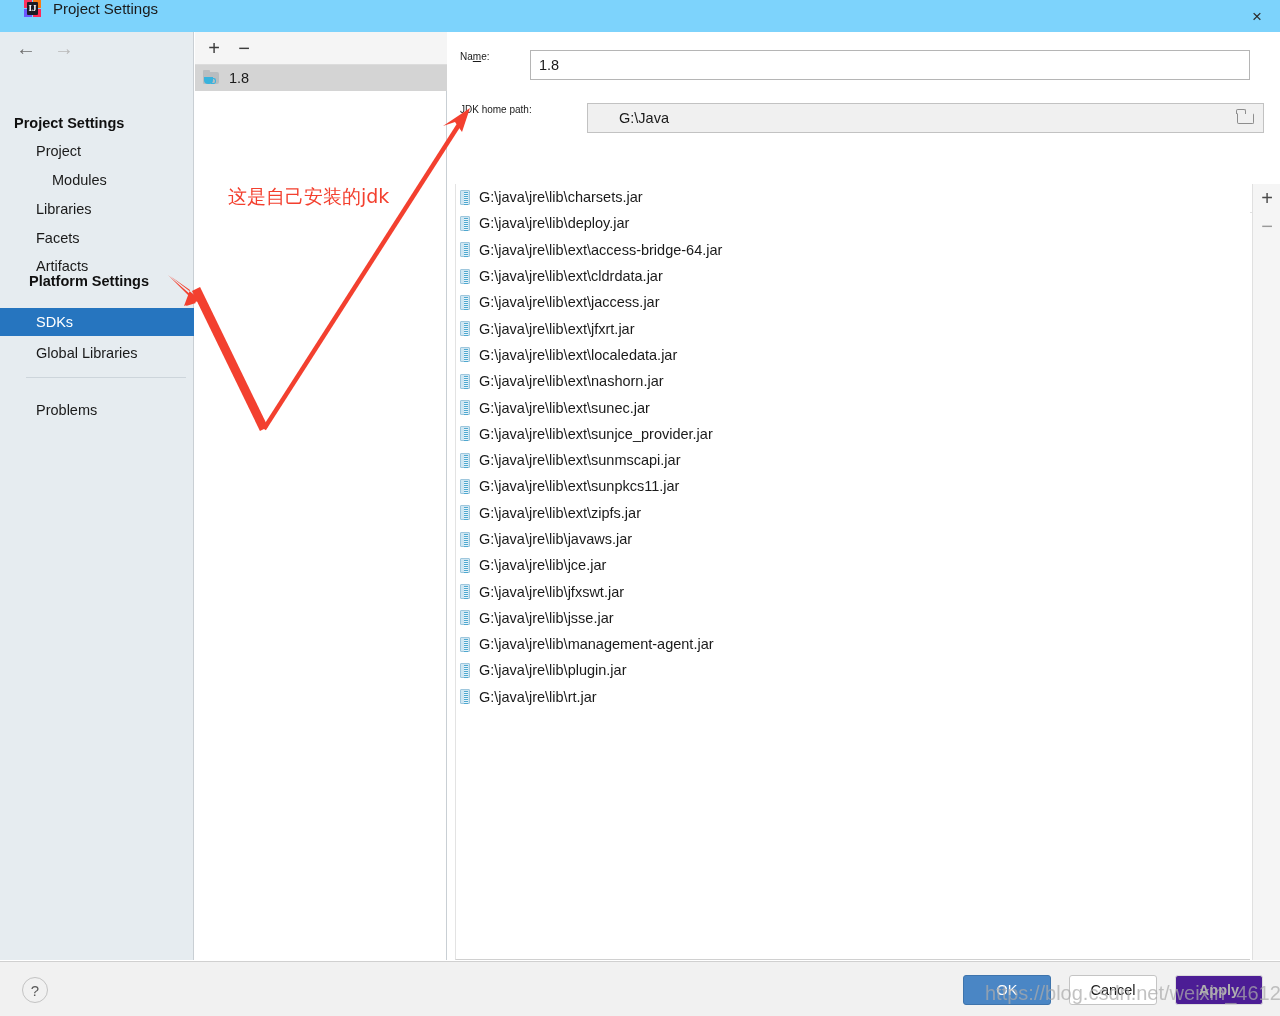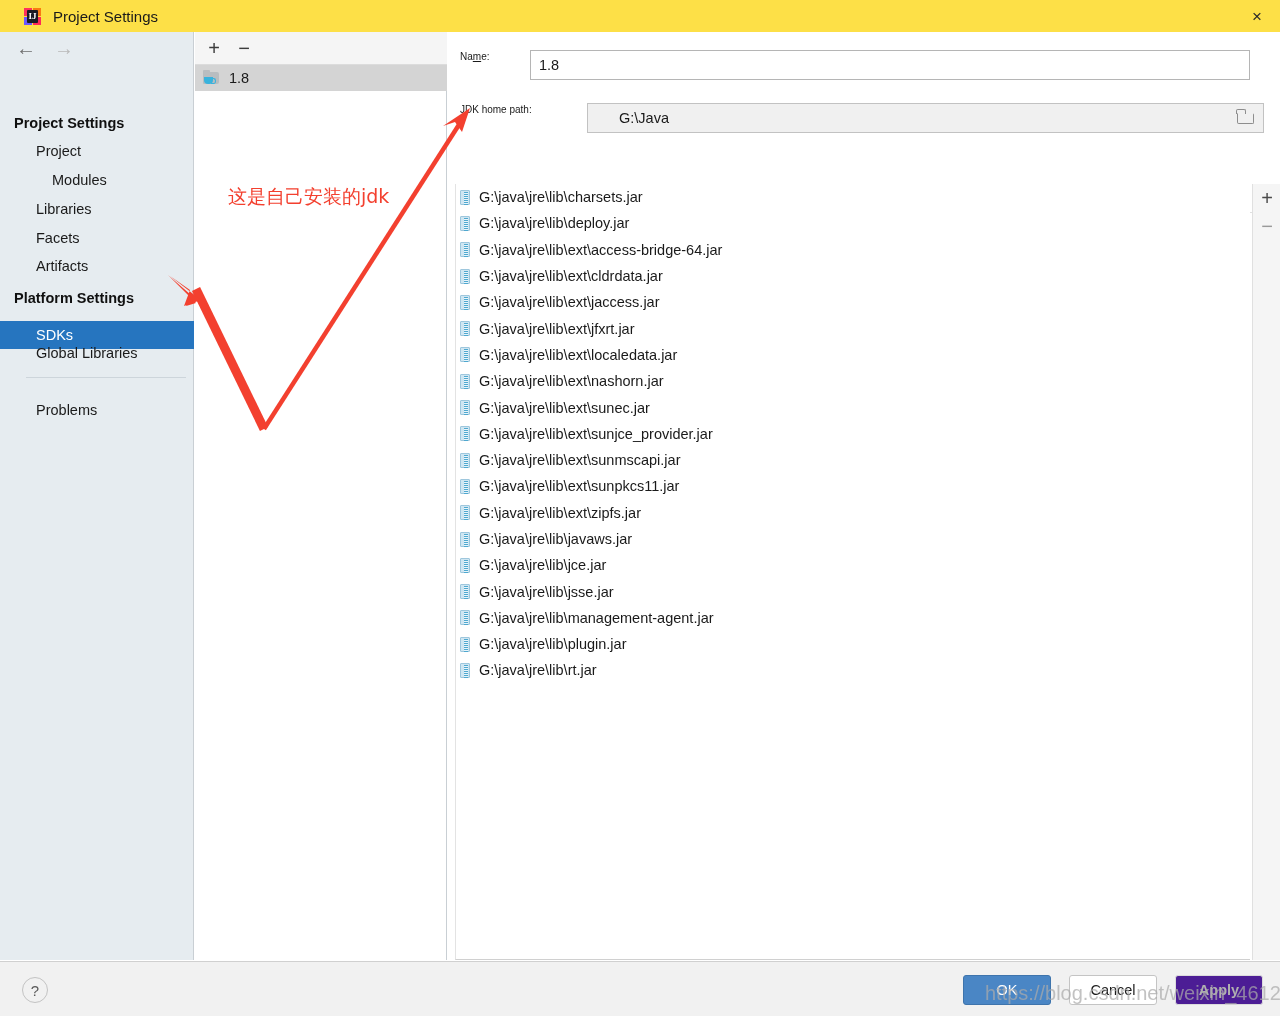--- a/index.html
+++ b/index.html
@@ -11,22 +11,22 @@
   }
   #app {
     position: relative;
     width: 1280px; height: 1016px;
     background: #ffffff;
   }
 
   
   .titlebar {
     position: absolute; left: 0; top: 0; width: 1280px; height: 32px;
-    background: #fde047;
-    display: flex; align-items: center;
+    background: #7dd3fc;
+    display: flex; align-items: flex-start;
   }
   .title-icon {
     width: 17px; height: 17px; margin-left: 24px; margin-right: 12px;
     position: relative; flex: none;
   }
   .title-icon .sq {
     position: absolute; width: 8px; height: 8px;
   }
   .title-icon .s1 { left: 0; top: 0; background: #fe315d; }
   .title-icon .s2 { left: 9px; top: 0; background: #f97a12; }
@@ -303,23 +303,23 @@
     <div class="sb-item" style="top:163px;">
       <span class="lbl">Libraries</span>
     </div>
     <div class="sb-item" style="top:192px;">
       <span class="lbl">Facets</span>
     </div>
     <div class="sb-item" style="top:220px;">
       <span class="lbl">Artifacts</span>
     </div>
 
-    <div class="sb-group-title" style="top:258px;">Platform Settings</div>
-
-    <div class="sb-item selected" style="top:289px;">
+    <div class="sb-group-title" style="top:241px;margin-left:15px;">Platform Settings</div>
+
+    <div class="sb-item selected" style="top:276px;">
       <span class="lbl">SDKs</span>
     </div>
     <div class="sb-item" style="top:307px;">
       <span class="lbl">Global Libraries</span>
     </div>
 
     <div class="sb-divider"></div>
 
     <div class="sb-item" style="top:364px;">
       <span class="lbl">Problems</span>
@@ -431,20 +431,24 @@
         <div class="cp-row">
           <span class="jar-icon"></span>
           <span class="cp-text">G:\java\jre\lib\javaws.jar</span>
         </div>
         <div class="cp-row">
           <span class="jar-icon"></span>
           <span class="cp-text">G:\java\jre\lib\jce.jar</span>
         </div>
         <div class="cp-row">
           <span class="jar-icon"></span>
+          <span class="cp-text">G:\java\jre\lib\jfxswt.jar</span>
+        </div>
+        <div class="cp-row">
+          <span class="jar-icon"></span>
           <span class="cp-text">G:\java\jre\lib\jsse.jar</span>
         </div>
         <div class="cp-row">
           <span class="jar-icon"></span>
           <span class="cp-text">G:\java\jre\lib\management-agent.jar</span>
         </div>
         <div class="cp-row">
           <span class="jar-icon"></span>
           <span class="cp-text">G:\java\jre\lib\plugin.jar</span>
         </div>

